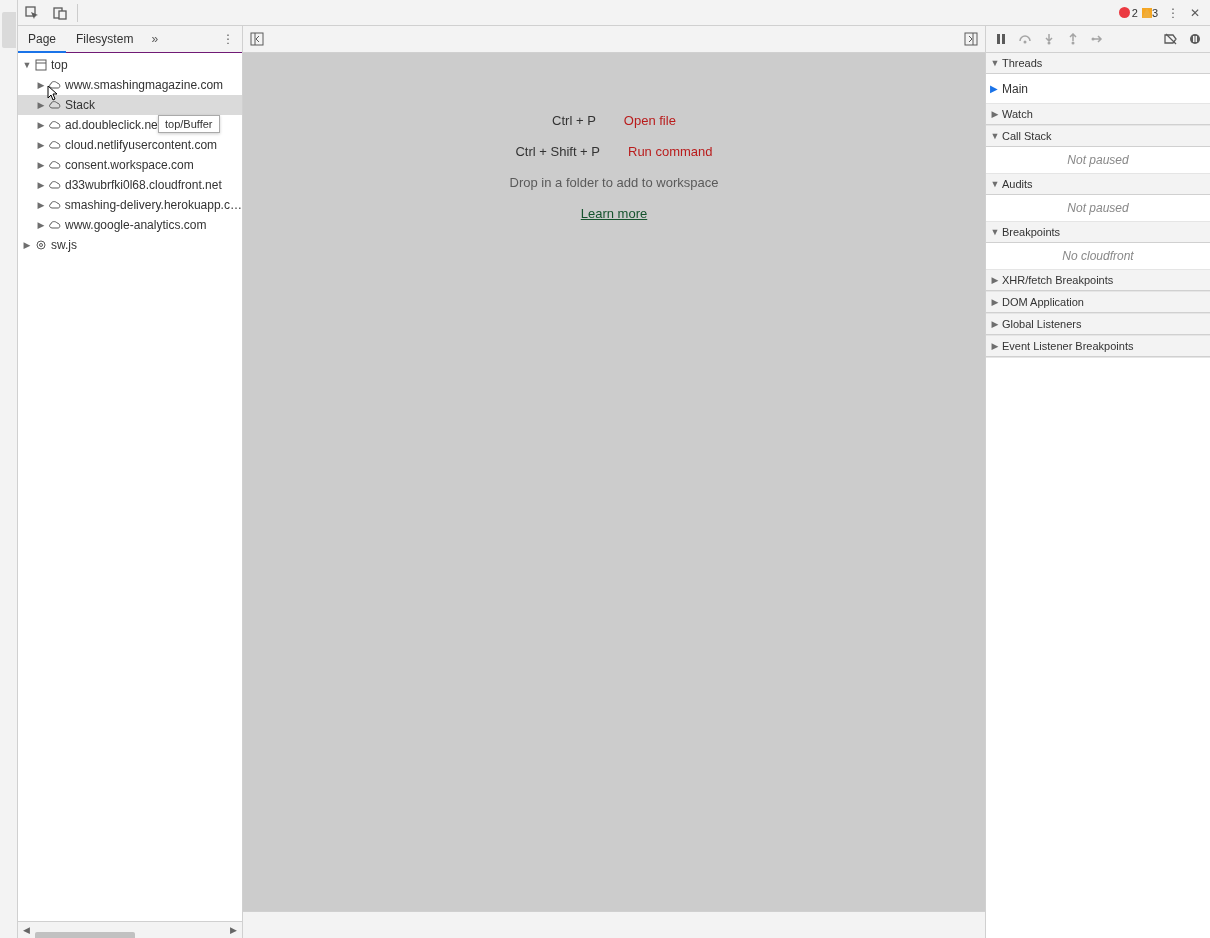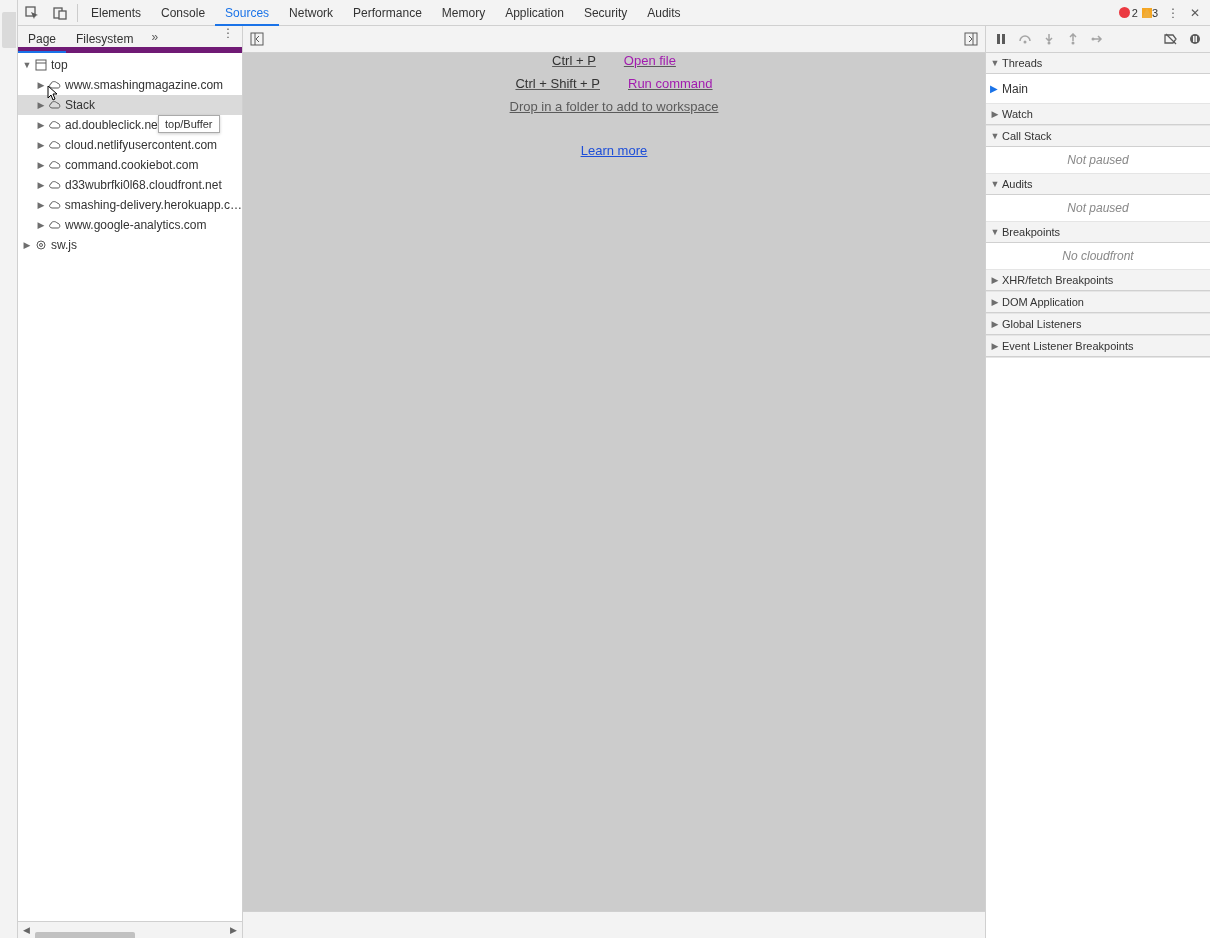--- a/index.html
+++ b/index.html
@@ -15,21 +15,21 @@
 .tab { padding: 0 10px; height: 26px; line-height: 26px; color: #333; cursor: pointer; font-size: 12px; }
 .tab.active { color: #1a73e8; border-bottom: 2px solid #1a73e8; }
 .tb-right { display: flex; align-items: center; margin-left: auto; padding-right: 4px; }
 .err-badge { display: flex; align-items: center; font-size: 11px; margin-right: 4px; }
 .err-circle { width: 11px; height: 11px; border-radius: 50%; display: inline-block; margin-right: 2px; }
 .err-red { background: #eb3941; }
 .err-yellow { background: #f5a623; width: 0; height: 0; border-left: 5px solid transparent; border-right: 5px solid transparent; border-bottom: 10px solid #f0ad3a; border-radius: 0; }
 .more-icon, .close-icon { width: 22px; height: 22px; display: flex; align-items: center; justify-content: center; cursor: pointer; color: #5a5a5a; }
 .content { flex: 1; display: flex; min-height: 0; }
 .sidebar { width: 225px; display: flex; flex-direction: column; border-right: 1px solid #d0d0d0; }
-.sidebar-tabs { height: 27px; display: flex; align-items: flex-start; border-bottom: 6px solid #701a75; background: #f3f3f3; }
+.sidebar-tabs { height: 27px; display: flex; align-items: center; border-bottom: 1px solid #701a75; background: #f3f3f3; }
 .sidebar-tab { padding: 0 10px; height: 27px; line-height: 27px; cursor: pointer; font-size: 12px; color: #333; }
 .sidebar-tab.active { color: #333; border-bottom: 2px solid #1a73e8; }
 .sidebar-more { margin-left: 4px; color: #5a5a5a; cursor: pointer; padding: 4px; }
 .sidebar-menu { margin-left: auto; padding: 0 8px; cursor: pointer; color: #5a5a5a; }
 .tree { flex: 1; overflow: auto; font-size: 12px; padding-top: 2px; position: relative; }
 .tree-row { display: flex; align-items: center; height: 20px; white-space: nowrap; cursor: default; position: relative; }
 .tree-row.selected { background: #dadada; }
 .disclosure { width: 10px; display: inline-flex; justify-content: center; color: #6e6e6e; font-size: 9px; }
 .tree-icon { width: 14px; height: 14px; margin: 0 3px 0 2px; display: inline-flex; align-items: center; justify-content: center; }
 .frame-icon svg, .cloud-icon svg, .gear-icon svg { stroke: #5a5a5a; fill: none; }
@@ -38,25 +38,25 @@
 .tooltip { position: absolute; background: #fff; border: 1px solid #aaa; padding: 2px 6px; font-size: 11px; color: #333; box-shadow: 0 1px 3px rgba(0,0,0,.2); }
 .hscroll { height: 17px; border-top: 1px solid #d0d0d0; background: #f3f3f3; display: flex; align-items: center; }
 .hscroll .arrow { width: 17px; height: 17px; display: flex; align-items: center; justify-content: center; color: #666; font-size: 9px; cursor: pointer; }
 .hscroll .track { flex: 1; position: relative; }
 .hscroll .thumb { position: absolute; left: 0; top: 2px; height: 12px; width: 100px; background: #c1c1c1; border-radius: 2px; }
 
 .center { flex: 1; display: flex; flex-direction: column; background: #fff; }
 .center-tabs { height: 27px; border-bottom: 1px solid #d0d0d0; background: #f3f3f3; display: flex; align-items: center; }
 .center-tabs .left-icon { width: 28px; display: flex; align-items: center; justify-content: center; color: #5a5a5a; cursor: pointer; }
 .center-tabs .right-icon { margin-left: auto; width: 28px; display: flex; align-items: center; justify-content: center; color: #5a5a5a; cursor: pointer; }
-.center-body { flex: 1; background: #cccccc; display: flex; flex-direction: column; align-items: center; gap: 8px; font-size: 13px; color: #5a5a5a; text-decoration: underline; }
+.center-body { flex: 1; background: #cccccc; display: flex; flex-direction: column; align-items: center; padding-top: 60px; gap: 16px; font-size: 13px; color: #5a5a5a; }
 .hint-row { display: flex; gap: 28px; }
 .hint-key { color: #333; }
-.hint-action { color: #a21caf; }
-.center-link { color: #1d4ed8; text-decoration: underline; cursor: pointer; margin-top: 21px; }
+.hint-action { color: #b91c1c; }
+.center-link { color: #14532d; text-decoration: underline; cursor: pointer; }
 .center-bottom { height: 27px; border-top: 1px solid #d0d0d0; background: #f3f3f3; }
 
 .right { width: 225px; border-left: 1px solid #d0d0d0; display: flex; flex-direction: column; background: #fff; }
 .debug-bar { height: 27px; border-bottom: 1px solid #d0d0d0; background: #f3f3f3; display: flex; align-items: center; padding: 0 4px; gap: 2px; }
 .debug-btn { width: 22px; height: 22px; display: flex; align-items: center; justify-content: center; color: #5a5a5a; cursor: pointer; }
 .debug-btn.disabled { opacity: .5; }
 .debug-right { margin-left: auto; display: flex; gap: 2px; }
 .panel { border-bottom: 1px solid #e5e5e5; }
 .panel-header { background: #f3f3f3; border-bottom: 1px solid #d0d0d0; height: 21px; display: flex; align-items: center; padding: 0 4px; font-size: 11px; color: #333; cursor: pointer; }
 .panel-header .disclosure { margin-right: 2px; }
@@ -82,31 +82,20 @@
             <path d="M6 6 L13 9 L10 10 L9 13 Z" fill="#5a5a5a"></path>
           </svg>
       </div>
       <div class="tb-icon">
         <svg width="14" height="14" viewBox="0 0 14 14">
             <rect x="1" y="2" width="8" height="10" fill="none" stroke="#5a5a5a" stroke-width="1.3"></rect>
             <rect x="6" y="5" width="7" height="8" fill="#f3f3f3" stroke="#5a5a5a" stroke-width="1.3"></rect>
           </svg>
       </div>
       <div class="tb-sep"></div>
-      <div class="tabs">
-        <div class="tab">Elements</div>
-        <div class="tab">Console</div>
-        <div class="tab active">Sources</div>
-        <div class="tab">Network</div>
-        <div class="tab">Performance</div>
-        <div class="tab">Memory</div>
-        <div class="tab">Application</div>
-        <div class="tab">Security</div>
-        <div class="tab">Audits</div>
-      </div>
       <div class="tb-right">
         <div class="err-badge">
           <span class="err-circle err-red"></span>
           <span>2</span>
         </div>
         <div class="err-badge">
           <span class="err-yellow"></span>
           <span>3</span>
         </div>
         <div class="more-icon">⋮</div>
@@ -174,21 +163,21 @@
               </span>
             <span class="tree-label">cloud.netlifyusercontent.com</span>
           </div>
           <div class="tree-row" style="padding-left:18px">
             <span class="disclosure">▶</span>
             <span class="tree-icon cloud-icon">
                 <svg width="14" height="10" viewBox="0 0 14 10">
                   <path d="M4 8 C1 8 1 4 3 4 C3 1 8 1 9 3 C12 3 13 8 10 8 Z" stroke="#5a5a5a" fill="none"></path>
                 </svg>
               </span>
-            <span class="tree-label">command.cookiebot.com</span>
+            <span class="tree-label">consent.workspace.com</span>
           </div>
           <div class="tree-row" style="padding-left:18px">
             <span class="disclosure">▶</span>
             <span class="tree-icon cloud-icon">
                 <svg width="14" height="10" viewBox="0 0 14 10">
                   <path d="M4 8 C1 8 1 4 3 4 C3 1 8 1 9 3 C12 3 13 8 10 8 Z" stroke="#5a5a5a" fill="none"></path>
                 </svg>
               </span>
             <span class="tree-label">d33wubrfki0l68.cloudfront.net</span>
           </div>

